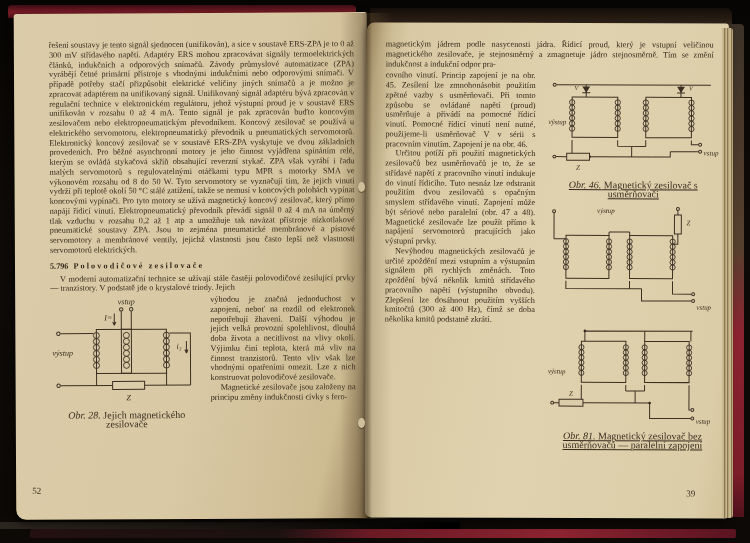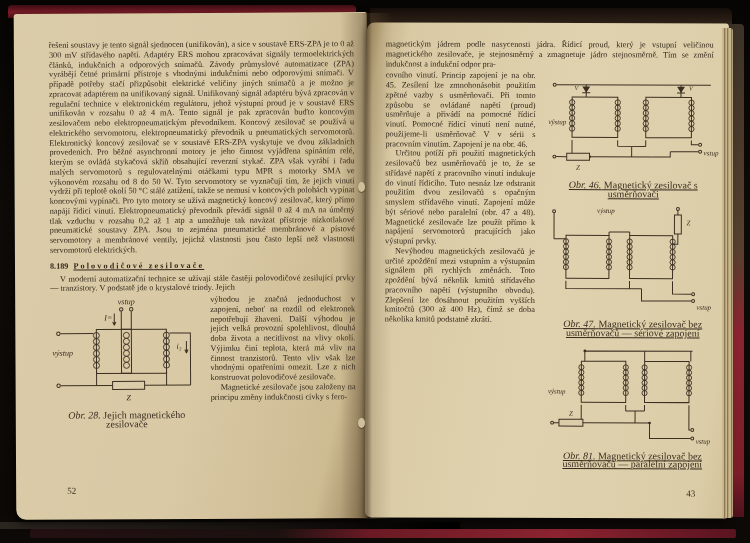--- a/index.html
+++ b/index.html
@@ -40,31 +40,31 @@
   .stitch.s1 { top:182px; } .stitch.s2 { top:418px; }
 
   
   .pc { position:absolute; color:#34291c; }
   .pc-left { left:0; top:0; width:353px; height:506px; padding:27px 13px 0 35px; box-sizing:border-box; }
   .pc-right { left:0; top:0; width:362px; height:495px; padding:17px 15px 0 19px; box-sizing:border-box; }
   p.body { margin:0; font-size:8.3px; line-height:9.75px; text-align:justify; }
   p.ind { text-indent:10px; }
   .heading { margin:6px 0 4px 0; font-size:8.2px; font-weight:bold; }
   .heading .num { margin-right:5px; }
-  .heading .tt { letter-spacing:2.1px;text-decoration:underline; }
+  .heading .tt { letter-spacing:2.1px; }
   .row { display:flex; gap:8px; margin-top:2px; }
   .lcol-fig { flex:0 0 152px; }
   .lcol-txt { flex:1; }
   .rcol-txt { flex:0 0 150px; }
   .rcol-figs { flex:1; padding-left:4px; box-sizing:border-box; }
   .fig { margin-bottom:6px;text-decoration:underline; }
   .caption { font-size:10px; line-height:8.6px; text-align:center; margin-top:2px; color:#3a2e20; }
   .caption .obr { font-style:italic; }
   .pgnum { position:absolute; font-size:9px; color:#3a2e20; }
-  .pgnum-left { left:51px; bottom:24px; }
+  .pgnum-left { left:16px; bottom:24px; }
   .pgnum-right { right:32px; bottom:20px; }
 
   
   svg.circ { display:block; }
   svg.circ * { vector-effect:non-scaling-stroke; }
   .wire { stroke:#3b2f22; stroke-width:1; fill:none; }
   .coil { stroke:#3b2f22; stroke-width:0.9; fill:none; }
   .term { stroke:#3b2f22; stroke-width:1; fill:#dccdaa; }
   .dot  { fill:#3b2f22; }
   .res  { stroke:#3b2f22; stroke-width:1; fill:#dccdaa; }
@@ -83,21 +83,21 @@
   <div class="cover-bottom"></div>
   <div class="table-edge"></div>
   <div class="cover-bottom-red"></div>
 
   <div class="page-left">
     <div class="pc pc-left">
 
       <p class="body">řešení soustavy je tento signál sjednocen (unifikován), a sice v soustavě ERS-ZPA je to 0 až 300 mV střídavého napětí. Adaptéry ERS mohou zpracovávat signály termoelektrických článků, indukčních a odporových snímačů. Závody průmyslové automatizace (ZPA) vyrábějí četné primární přístroje s vhodnými indukčními nebo odporovými snímači. V případě potřeby stačí přizpůsobit elektrické veličiny jiných snímačů a je možno je zpracovat adaptérem na unifikovaný signál. Unifikovaný signál adaptéru bývá zpracován v regulační technice v elektronickém regulátoru, jehož výstupní proud je v soustavě ERS unifikován v rozsahu 0 až 4 mA. Tento signál je pak zpracován buďto koncovým zesilovačem nebo elektropneumatickým převodníkem. Koncový zesilovač se používá u elektrického servomotoru, elektropneumatický převodník u pneumatických servomotorů. Elektronický koncový zesilovač se v soustavě ERS-ZPA vyskytuje ve dvou základních provedeních. Pro běžné asynchronní motory je jeho činnost vyjádřena spínáním relé, kterým se ovládá stykačová skříň obsahující reverzní stykač. ZPA však vyrábí i řadu malých servomotorů s regulovatelnými otáčkami typu MPR s motorky SMA ve výkonovém rozsahu od 8 do 50 W. Tyto servomotory se vyznačují tím, že jejich vinutí vydrží při teplotě okolí 50 °C stálé zatížení, takže se nemusí v koncových polohách vypínat koncovými vypínači. Pro tyto motory se užívá magnetický koncový zesilovač, který přímo napájí řídicí vinutí. Elektropneumatický převodník převádí signál 0 až 4 mA na úměrný tlak vzduchu v rozsahu 0,2 až 1 atp a umožňuje tak navázat přístroje nízkotlakové pneumatické soustavy ZPA. Jsou to zejména pneumatické membránové a pístové servomotory a membránové ventily, jejichž vlastnosti jsou často lepší než vlastnosti servomotorů elektrických.</p>
 
       <div class="heading">
-        <span class="num">8.189</span><span class="tt">Polovodičové zesilovače</span>
+        <span class="num">5.796</span><span class="tt">Polovodičové zesilovače</span>
       </div>
 
       <p class="body ind">V moderní automatizační technice se užívají stále častěji polovodičové zesilující prvky — tranzistory. V podstatě jde o krystalové triody. Jejich</p>
 
       <div class="row">
         <div class="lcol-fig">
           <div class="fig">
             <svg class="circ" width="152" height="110" viewBox="0 0 152 110">
 
               <text class="lbl" x="76" y="9" text-anchor="middle">vstup</text>
@@ -279,24 +279,20 @@
                   <circle cx="146" cy="67" r="3"></circle>
                   <circle cx="146" cy="73" r="3"></circle>
               </g>
 
               <path class="wire" d="M72 32 H96 M72 36 V32 M96 36 V32"></path>
               <path class="wire" d="M22 89 V98 H110 M96 89 V98 M146 89 V104 H168 M110 98 V112 H168"></path>
               <circle class="term" cx="170" cy="104" r="1.7"></circle>
                 <circle class="term" cx="170" cy="112" r="1.7"></circle>
               <text class="lbl" x="174" y="122">vstup</text>
             </svg>
-            <div class="caption">
-              <span class="obr">Obr. 47.</span>
-              <span>Magnetický zesilovač bez usměrňovačů — sériové zapojení</span>
-            </div>
           </div>
 
           <div class="fig">
             <svg class="circ" width="172" height="106" viewBox="0 0 200 124">
               <path class="wire" d="M44 8 H170 M44 8 V20 M114 8 V20 M168 8 V20"></path>
               <circle class="dot" cx="44" cy="8" r="1.6"></circle>
 
               <rect class="wire" x="40" y="20" width="52" height="48"></rect>
               <rect class="wire" x="114" y="20" width="52" height="48"></rect>
               <g class="coil">
@@ -341,21 +337,21 @@
             <div class="caption">
               <span class="obr">Obr. 81.</span>
               <span>Magnetický zesilovač bez usměrňovačů — paralelní zapojení</span>
             </div>
           </div>
 
         </div>
       </div>
 
     </div>
-    <div class="pgnum pgnum-right">43</div>
+    <div class="pgnum pgnum-right">39</div>
   </div>
 
   <div class="gutter"></div>
   <div class="stitch s1"></div>
   <div class="stitch s2"></div>
   <div class="page-edges"></div>
 
 </div>
 
 </body></html>

